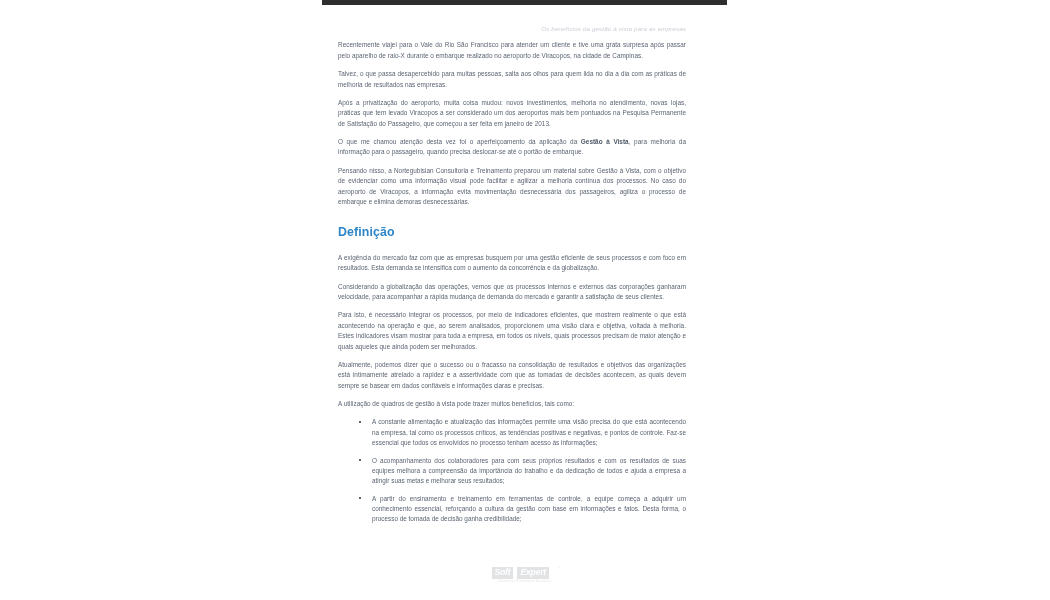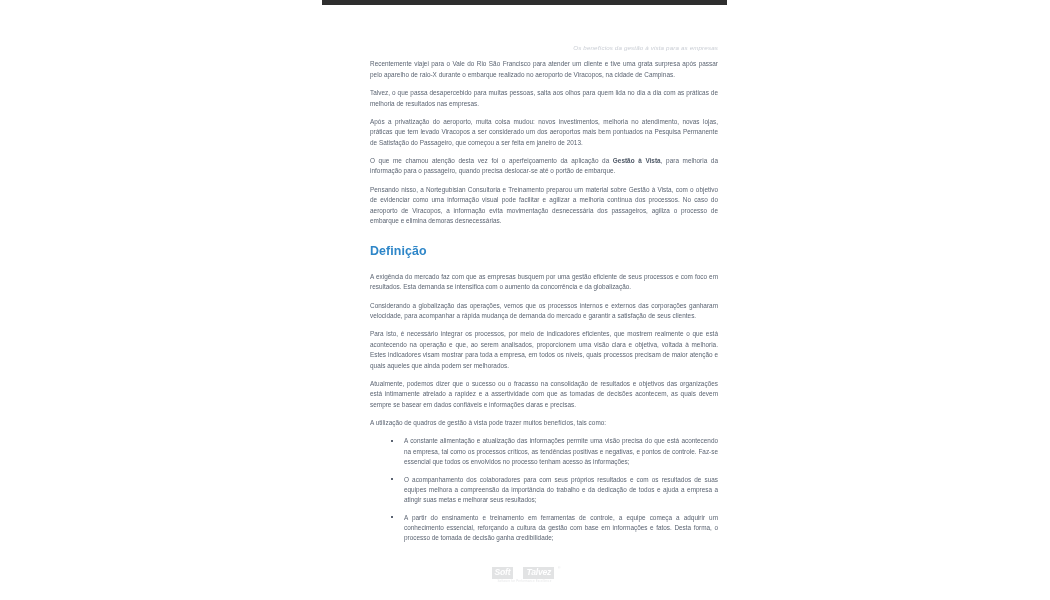--- a/index.html
+++ b/index.html
@@ -39,24 +39,23 @@
     top: 5px;
     width: 405px;
     height: 595px;
     background: #ffffff;
     box-sizing: border-box;
     padding: 0;
   }
 
   #page-inner {
     position: absolute;
-    left: 48px;
+    left: 16px;
     top: 0;
     width: 348px;
-    margin-top: 19px;
   }
 
   .running-head {
     text-align: right;
     font-size: 6.2px;
     font-style: italic;
     color: #c9cdd4;
     letter-spacing: 0.15px;
     padding-top: 20px;
     padding-bottom: 8px;
@@ -125,21 +124,21 @@
 
   .logo-wrap {
     position: relative;
     width: 66px;
     opacity: 0.5;
   }
 
   .logo-row {
     display: flex;
     align-items: flex-end;
-    gap: 10px;
+    gap: 4px;
     position: relative;
   }
 
   .logo-word {
     display: inline-block;
     padding: 1.5px 3px 2px 3px;
     background: #c6c8cb;
     color: #ffffff;
     font-size: 8.6px;
     font-weight: bold;
@@ -210,21 +209,21 @@
           <span>A partir do ensinamento e treinamento em ferramentas de controle, a equipe começa a adquirir um conhecimento essencial, reforçando a cultura da gestão com base em informações e fatos. Desta forma, o processo de tomada de decisão ganha credibilidade;</span>
         </li>
       </ul>
 
     </div>
 
     <div id="footer-logo">
       <div class="logo-wrap">
         <div class="logo-row">
           <span class="logo-word">Soft</span>
-          <span class="logo-word">Talvez</span>
+          <span class="logo-word">Expert</span>
           <span class="logo-reg">®</span>
         </div>
         <div class="logo-tagline">Software for Performance Excellence</div>
       </div>
     </div>
 
   </div>
 </div>
 
 </body></html>

